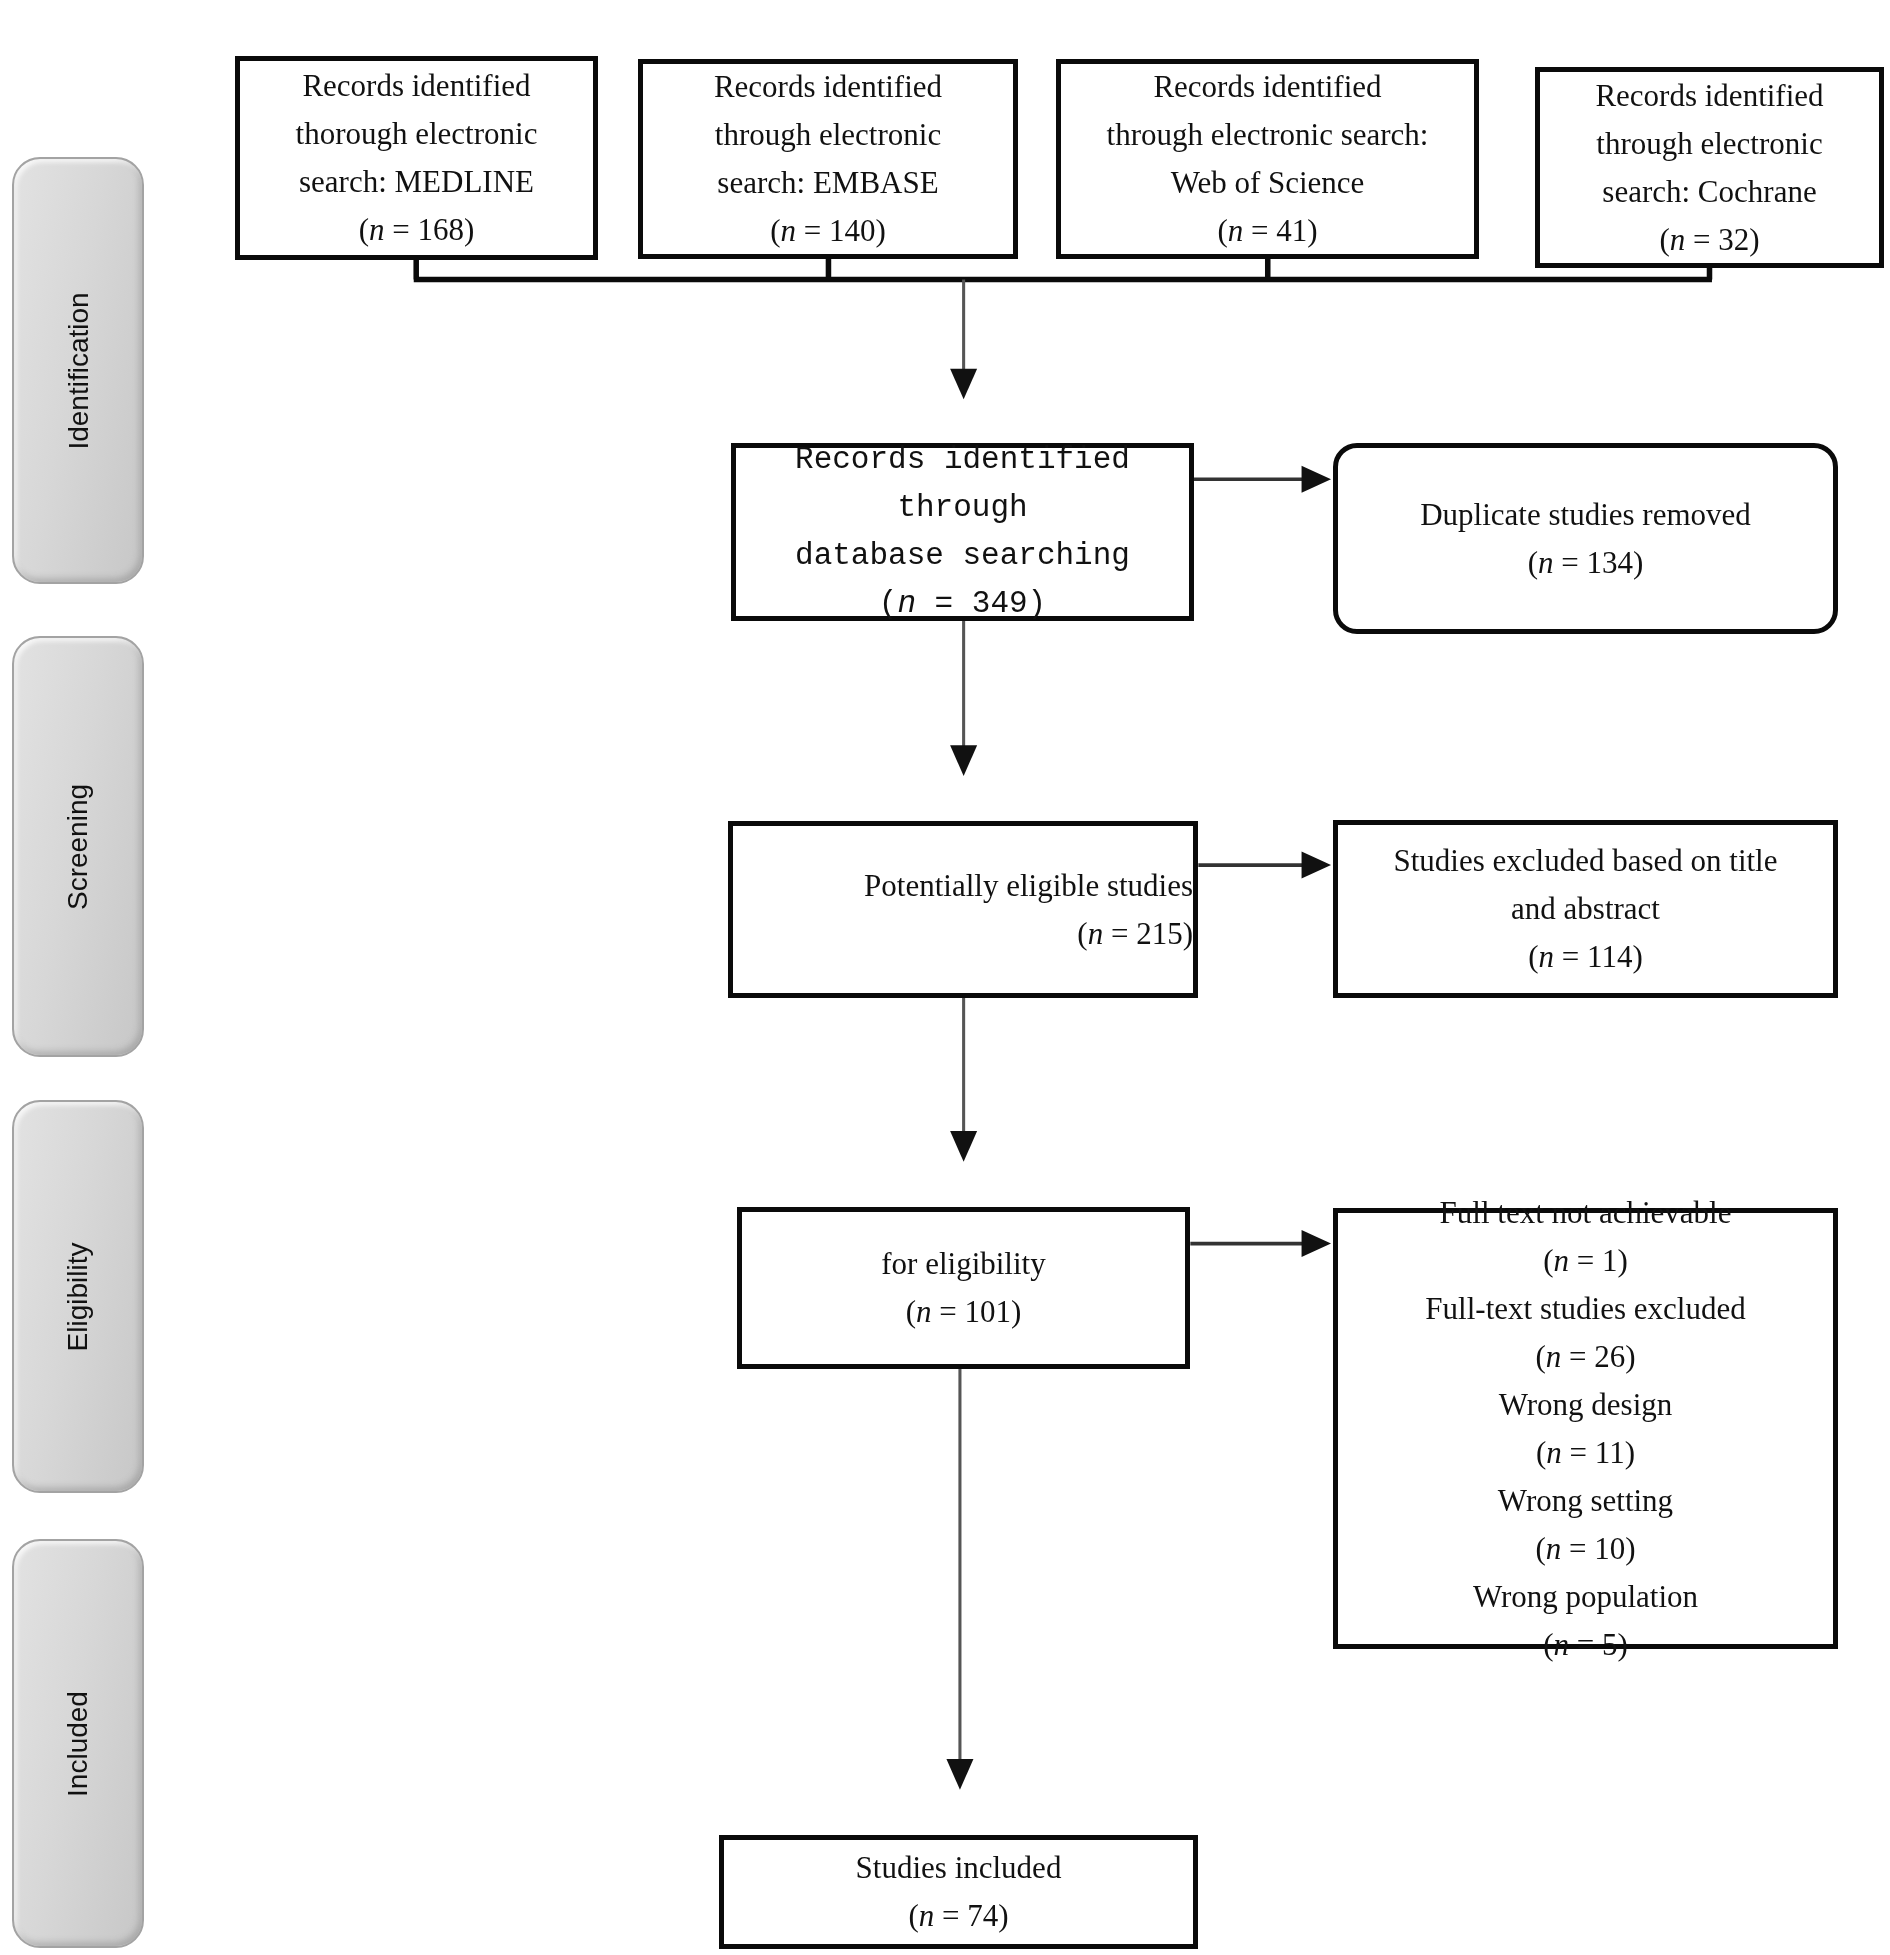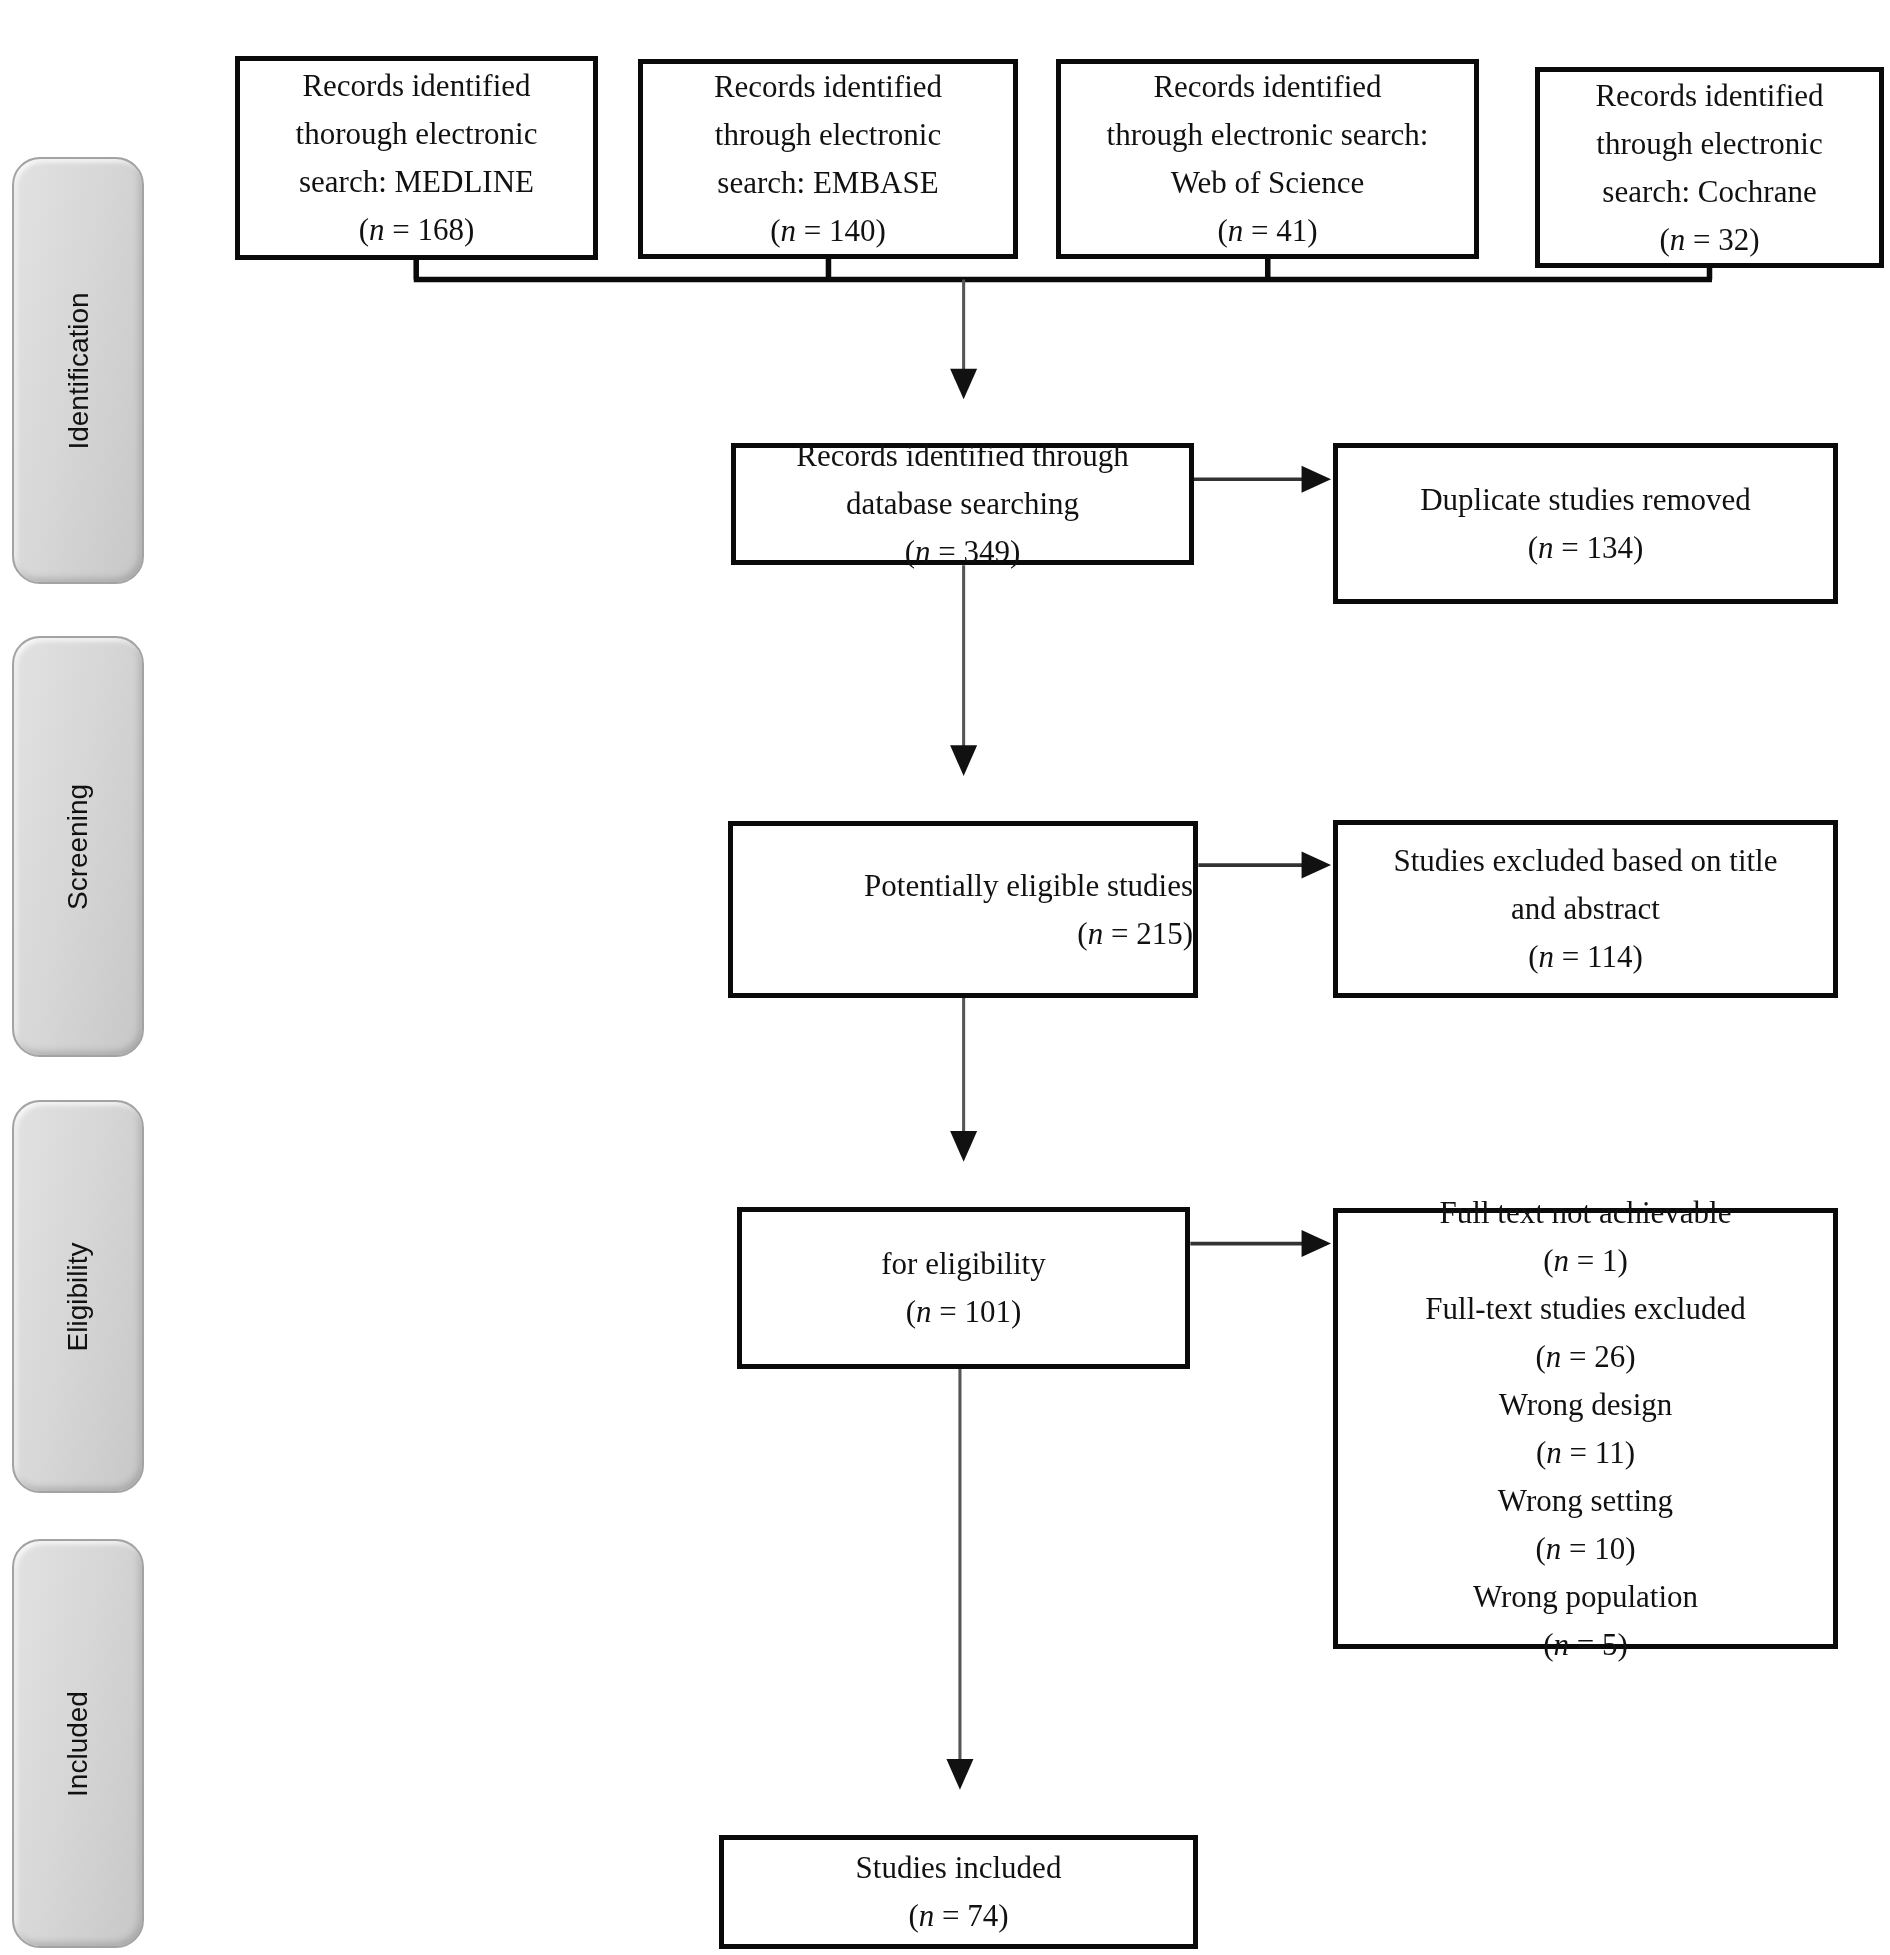--- a/index.html
+++ b/index.html
@@ -88,26 +88,26 @@
       <div>Web of Science</div>
       <div>(<i>n</i> = 41)</div>
     </div>
   <div class="flowbox" style="left:1535px;top:23.4px;width:349px;height:201px;">
       <div>Records identified</div>
       <div>through electronic</div>
       <div>search: Cochrane</div>
       <div>(<i>n</i> = 32)</div>
     </div>
 
-  <div class="flowbox" style="left:731px;top:399px;width:463px;height:122px;">
+  <div class="flowbox" style="left:731px;top:399px;width:463px;height:178px;font-family:Liberation Mono, monospace;">
       <div>Records identified through</div>
       <div>database searching</div>
       <div>(<i>n</i> = 349)</div>
     </div>
-  <div class="flowbox" style="left:1333px;top:399px;width:505px;height:161px;">
+  <div class="flowbox" style="left:1333px;top:399px;width:505px;height:191px;border-radius:24px;">
       <div>Duplicate studies removed</div>
       <div>(<i>n</i> = 134)</div>
     </div>
 
   <div class="flowbox" style="left:728px;top:777px;width:470px;height:177px;align-items:flex-end;">
       <div>Potentially eligible studies</div>
       <div>(<i>n</i> = 215)</div>
     </div>
   <div class="flowbox" style="left:1333px;top:776px;width:505px;height:178px;">
       <div>Studies excluded based on title</div>

